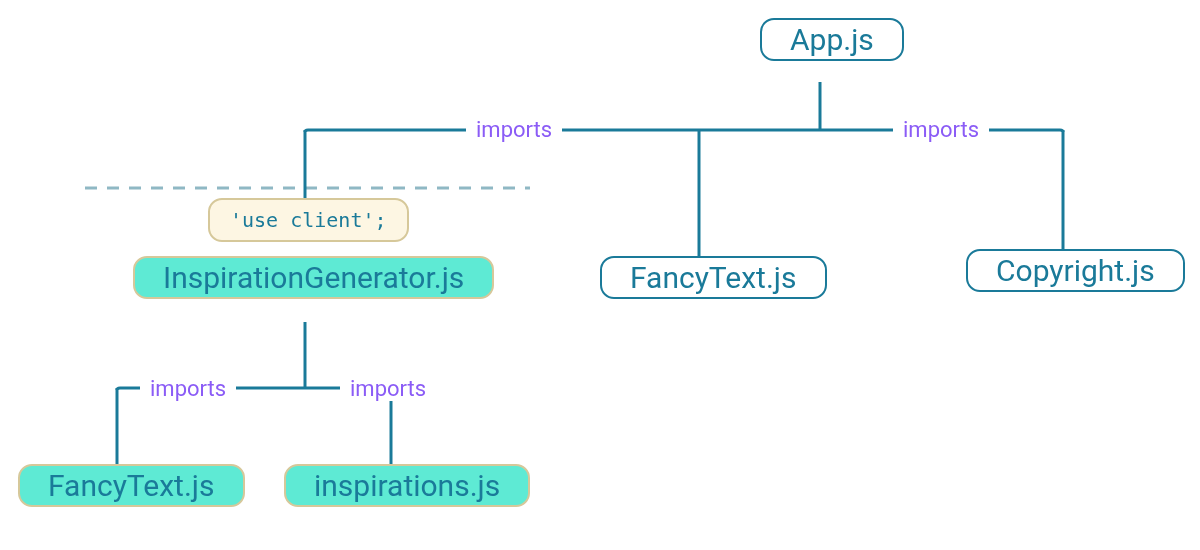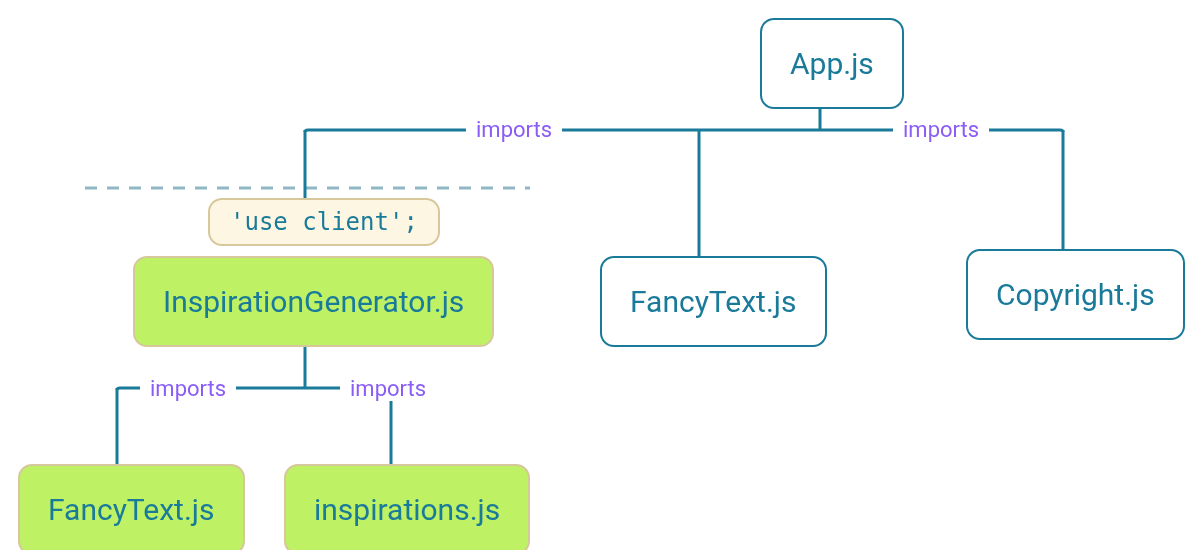--- a/index.html
+++ b/index.html
@@ -15,35 +15,35 @@
     position: absolute;
     background: #ffffff;
     border: 2.5px solid #1a7a99;
     border-radius: 14px;
     color: #1a7a99;
     font-size: 30px;
     font-weight: 400;
     display: flex;
     align-items: center;
     justify-content: center;
-    padding: 26px 28px;
+    padding: 2px 28px;
     white-space: nowrap;
   }
   .node.client {
-    background: #bef264;
+    background: #5eead4;
     border-color: #d6c89a;
   }
   .directive {
     position: absolute;
     background: #fdf6e3;
     border: 2.5px solid #d6c89a;
     border-radius: 14px;
     color: #1a7a99;
     font-family: ui-monospace, "SFMono-Regular", Menlo, Monaco, Consolas, monospace;
-    font-size: 24px;
+    font-size: 20px;
     padding: 8px 20px;
     white-space: nowrap;
   }
   .edge-label {
     position: absolute;
     background: #ffffff;
     color: #8b5cf6;
     font-size: 22px;
     padding: 0 10px;
   }

